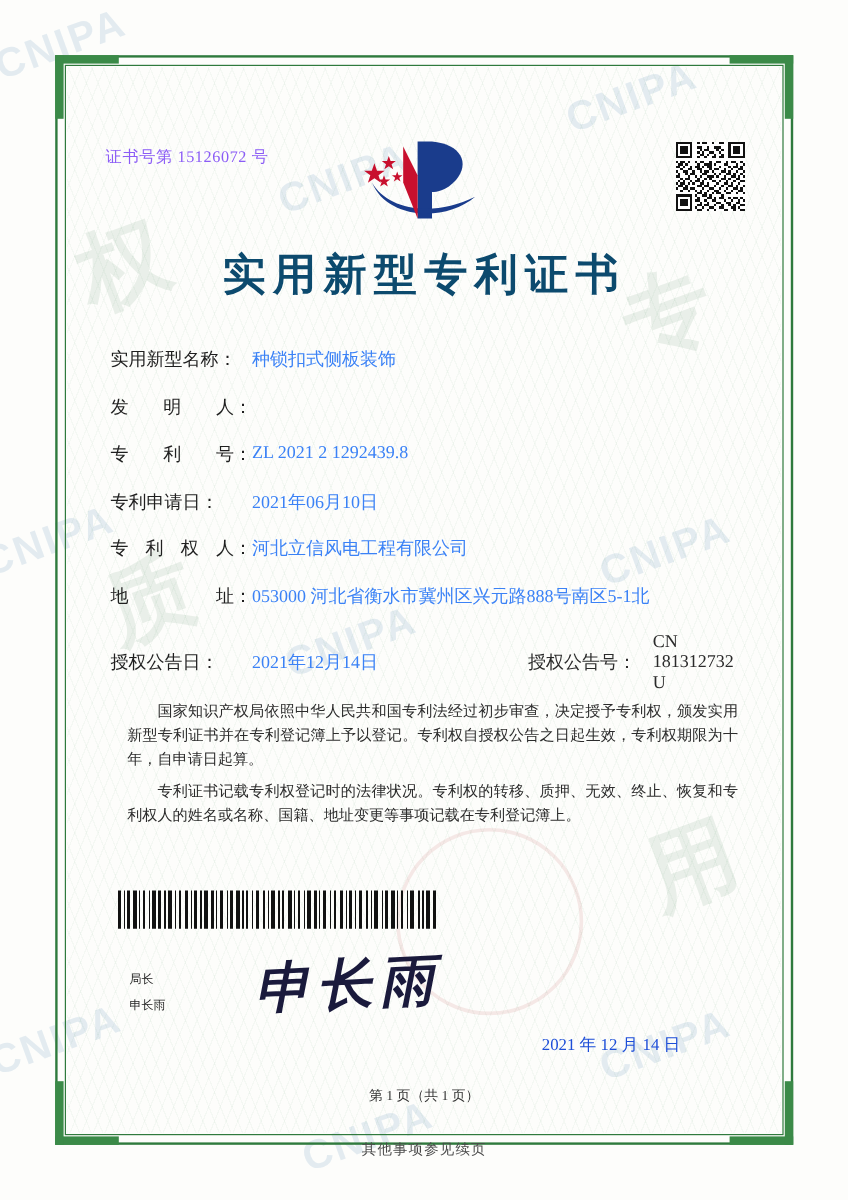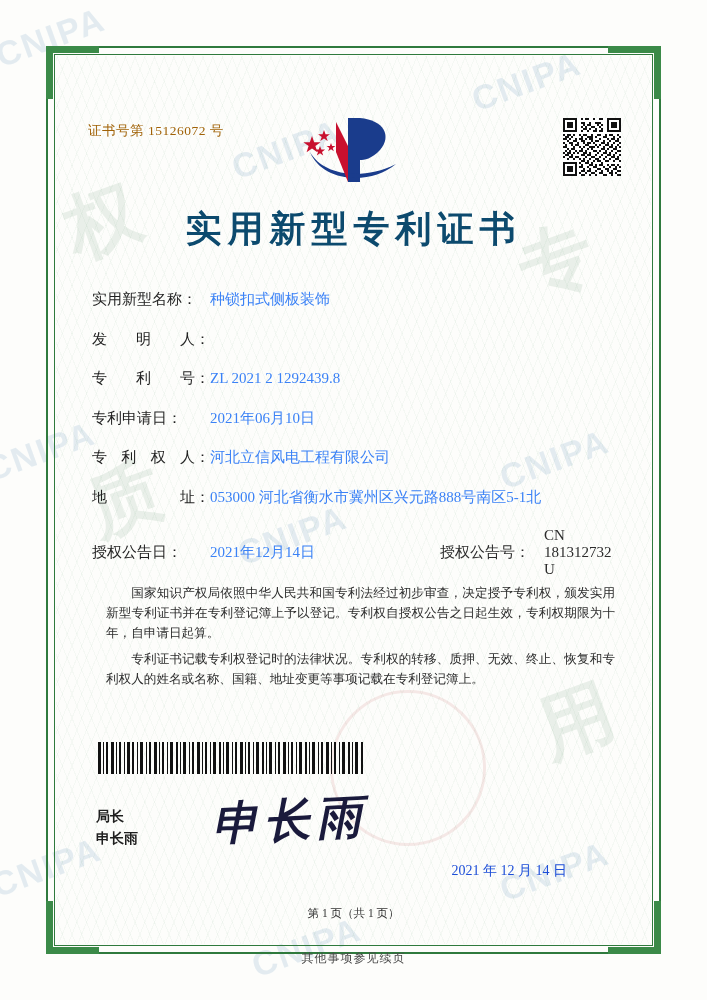--- a/index.html
+++ b/index.html
@@ -76,21 +76,21 @@
       repeating-linear-gradient(68deg, rgba(60,140,80,.045) 0 1px, transparent 1px 9px),
       repeating-linear-gradient(-68deg, rgba(60,140,80,.045) 0 1px, transparent 1px 9px);
     pointer-events: none;
   }
 
   
   .cert-no {
     position: absolute;
     left: 88px; top: 122px;
     font-size: 13.5px;
-    color: #a16207;
+    color: #8b5cf6;
     letter-spacing: .5px;
   }
 
   .qr {
     position: absolute;
     right: 86px; top: 118px;
     width: 58px; height: 58px;
   }
 
   .logo {
@@ -169,26 +169,25 @@
   .barcode {
     position: absolute;
     left: 98px;
     top: 742px;
     width: 268px; height: 32px;
   }
 
   
   .sign-label {
     position: absolute;
-    left: 96px;
+    left: 108px;
     top: 806px;
-    font-size: 14px;
+    font-size: 10px;
     line-height: 22px;
     color: #1f1f1f;
-    font-weight: bold;
   }
   .signature {
     position: absolute;
     left: 212px;
     top: 790px;
     font-size: 46px;
     color: #1a1a3c;
     font-family: "Liberation Serif", serif;
     transform: rotate(-3deg);
     letter-spacing: 6px;

